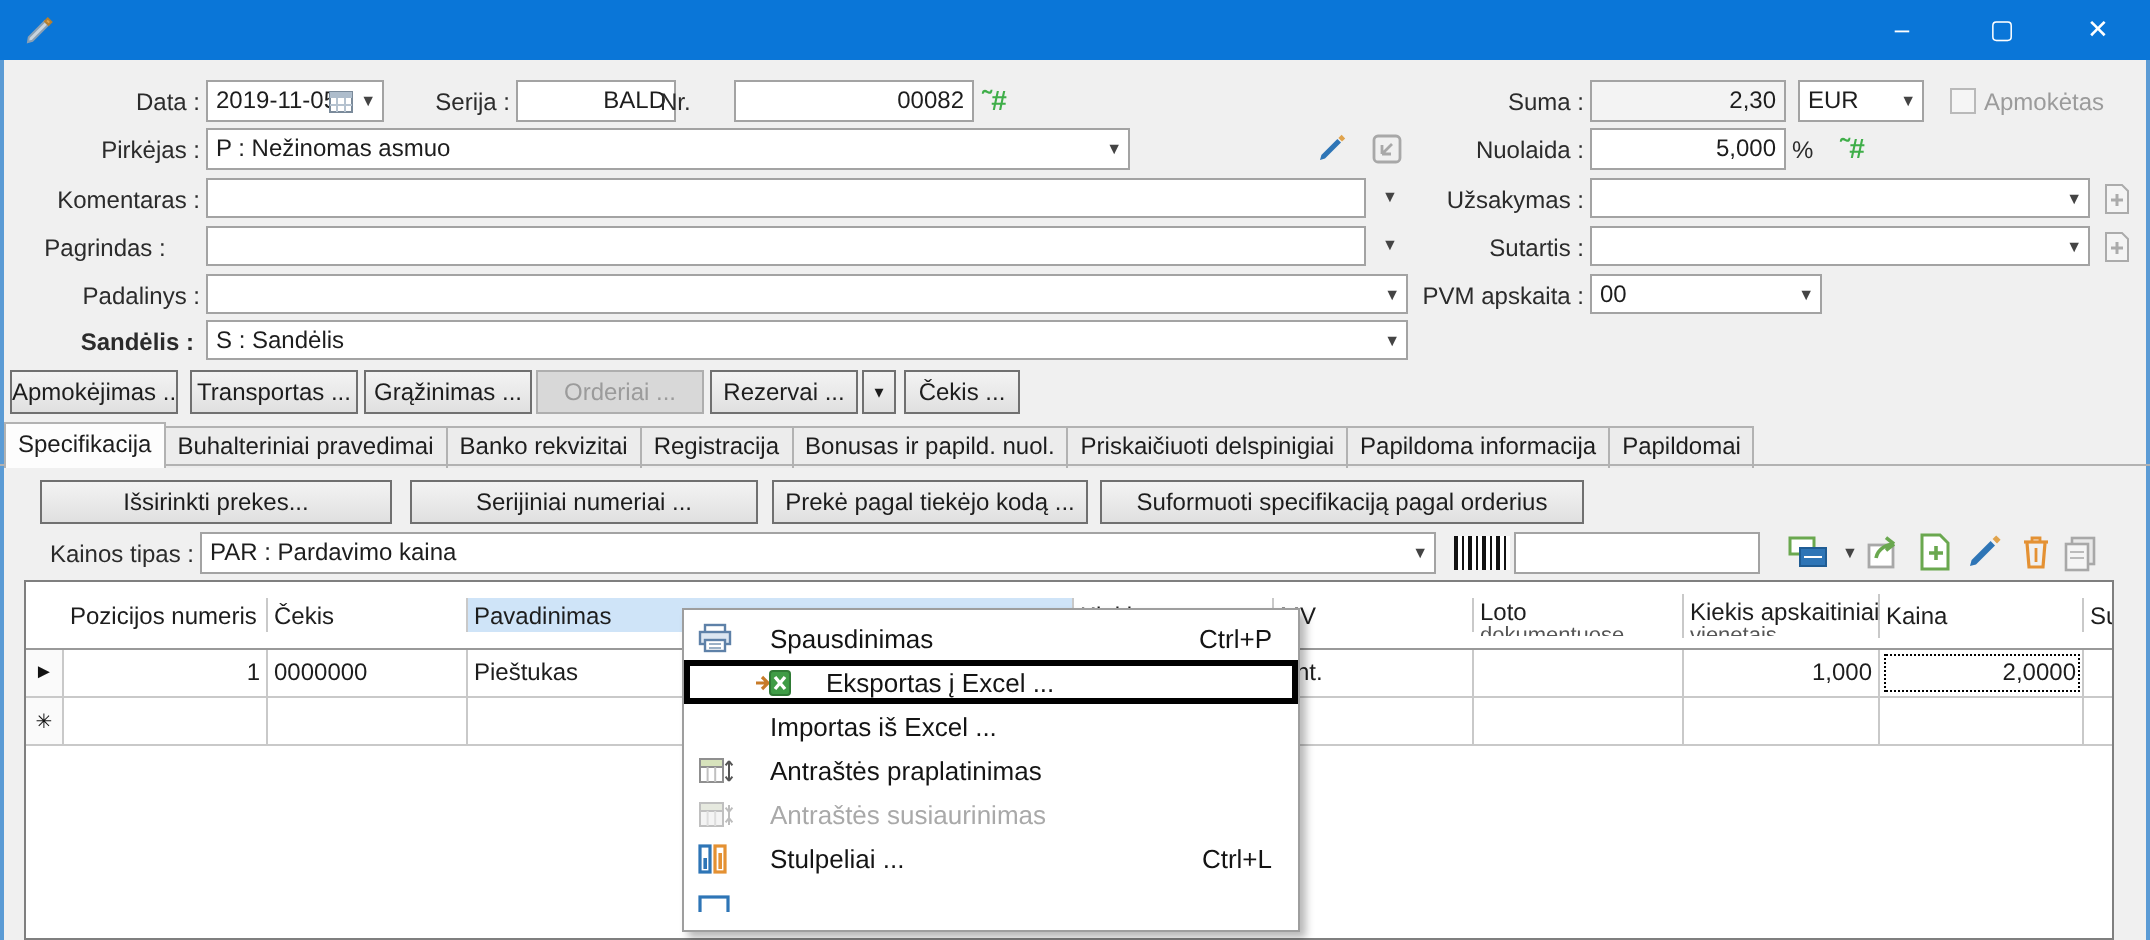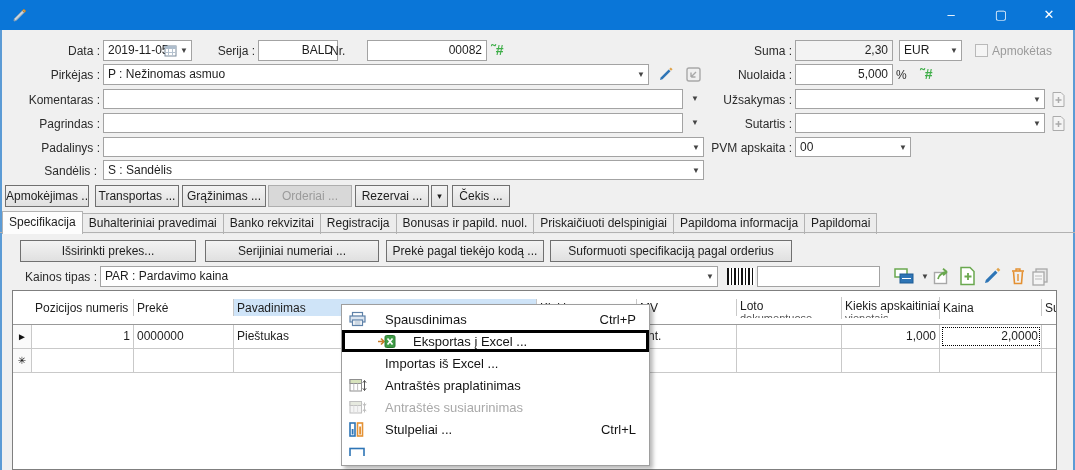--- a/index.html
+++ b/index.html
@@ -96,21 +96,21 @@
 <div class="abs lab" style="left:692px;top:41px;width:100px;">Suma :</div>
 <div class="abs tb right ro" style="left:795px;top:40px;width:98px;">2,30</div>
 <div class="abs combo" style="left:899px;top:40px;width:63px;">
   <span>EUR</span>
   <span class="carr">▼</span>
 </div>
 <div class="abs chk" style="left:975px;top:44px;"></div>
 <div class="abs lab gray" style="left:992px;top:41px;width:75px;text-align:left;">Apmokėtas</div>
 
 <div class="abs lab" style="left:5px;top:65px;width:95px;">Pirkėjas :</div>
-<div class="abs combo" style="left:103px;top:64px;width:546px;">
+<div class="abs combo" style="left:103px;top:64px;width:462px;">
   <span>P : Nežinomas asmuo</span>
   <span class="carr">▼</span>
 </div>
 <div class="abs tbi" style="left:656px;top:63px;">
   <svg width="18" height="18">
       <path d="M2 15 l2.5-0.7 8-8 -1.8-1.8 -8 8z" fill="#2e75b6"></path>
       <path d="M11.2 4 l1.8 1.8 1.6-1.6 -1.8-1.8z" fill="#e0a34c"></path>
     </svg>
 </div>
 <div class="abs tbi" style="left:682px;top:63px;">
@@ -132,21 +132,21 @@
   <span></span>
   <span class="carr">▼</span>
 </div>
 <div class="abs tbi" style="left:1048px;top:88px;width:20px;">
   <svg width="15" height="17">
       <path d="M2 1.5 h8 l3 3 v11 h-11z" fill="#f4f4f4" stroke="#ababab"></path>
       <path d="M7.5 6 v6 M4.5 9 h6" stroke="#ababab" stroke-width="1.5"></path>
     </svg>
 </div>
 
-<div class="abs lab" style="left:5px;top:114px;width:95px;">Pagrindas :</div>
+<div class="abs lab" style="left:5px;top:114px;width:95px;text-align:center;">Pagrindas :</div>
 <div class="abs tb" style="left:103px;top:113px;width:580px;height:20px;"></div>
 <div class="abs det-arr" style="left:686px;top:113px;width:18px;">▼</div>
 <div class="abs lab" style="left:692px;top:114px;width:100px;">Sutartis :</div>
 <div class="abs combo" style="left:795px;top:113px;width:250px;height:20px;">
   <span></span>
   <span class="carr">▼</span>
 </div>
 <div class="abs tbi" style="left:1048px;top:112px;width:20px;">
   <svg width="15" height="17">
       <path d="M2 1.5 h8 l3 3 v11 h-11z" fill="#f4f4f4" stroke="#ababab"></path>
@@ -158,21 +158,21 @@
 <div class="abs combo" style="left:103px;top:137px;width:601px;height:20px;">
   <span></span>
   <span class="carr">▼</span>
 </div>
 <div class="abs lab" style="left:672px;top:138px;width:120px;">PVM apskaita :</div>
 <div class="abs combo" style="left:795px;top:137px;width:116px;height:20px;">
   <span>00</span>
   <span class="carr">▼</span>
 </div>
 
-<div class="abs lab" style="left:2px;top:161px;width:95px;">Sandėlis :</div>
+<div class="abs lab" style="left:2px;top:161px;width:95px;font-weight:bold;">Sandėlis :</div>
 <div class="abs combo" style="left:103px;top:160px;width:601px;height:20px;">
   <span>S : Sandėlis</span>
   <span class="carr">▼</span>
 </div>
 
 <div id="actions">
     <div class="abs btn" style="left: 5px; top: 185px; width: 84px;">Apmokėjimas ...</div>
     <div class="abs btn" style="left: 95px; top: 185px; width: 84px;">Transportas ...</div>
     <div class="abs btn" style="left: 182px; top: 185px; width: 84px;">Grąžinimas ...</div>
     <div class="abs btn disabled" style="left: 268px; top: 185px; width: 84px;">Orderiai ...</div>
@@ -236,21 +236,21 @@
       <rect x="2" y="6" width="11" height="13" fill="#f5f5f5" stroke="#a8a8a8" stroke-width="1.3"></rect>
       <line x1="4" y1="10" x2="11" y2="10" stroke="#bbb"></line>
       <line x1="4" y1="13" x2="11" y2="13" stroke="#bbb"></line>
     </svg>
 </div>
 
 <div class="abs" id="grid">
     <div class="ghead">
       <div class="gmark"></div>
       <div class="gc c0"><span>Pozicijos numeris</span></div>
-      <div class="gc c1"><span>Prekė</span></div>
+      <div class="gc c1"><span>Čekis</span></div>
       <div class="gc c2 hlcol"><span>Pavadinimas</span></div>
       <div class="gc c3"><span>Kiekis</span></div>
       <div class="gc c4"><span>MV</span></div>
       <div class="gc c5"><span>Loto</span><span class="sub">dokumentuose</span></div>
       <div class="gc c6"><span>Kiekis apskaitiniais</span><span class="sub">vienetais</span></div>
       <div class="gc c7"><span>Kaina</span></div>
       <div class="gc c8"><span>Suma</span></div>
     </div>
     <div class="grow">
       <div class="gmark">►</div>

